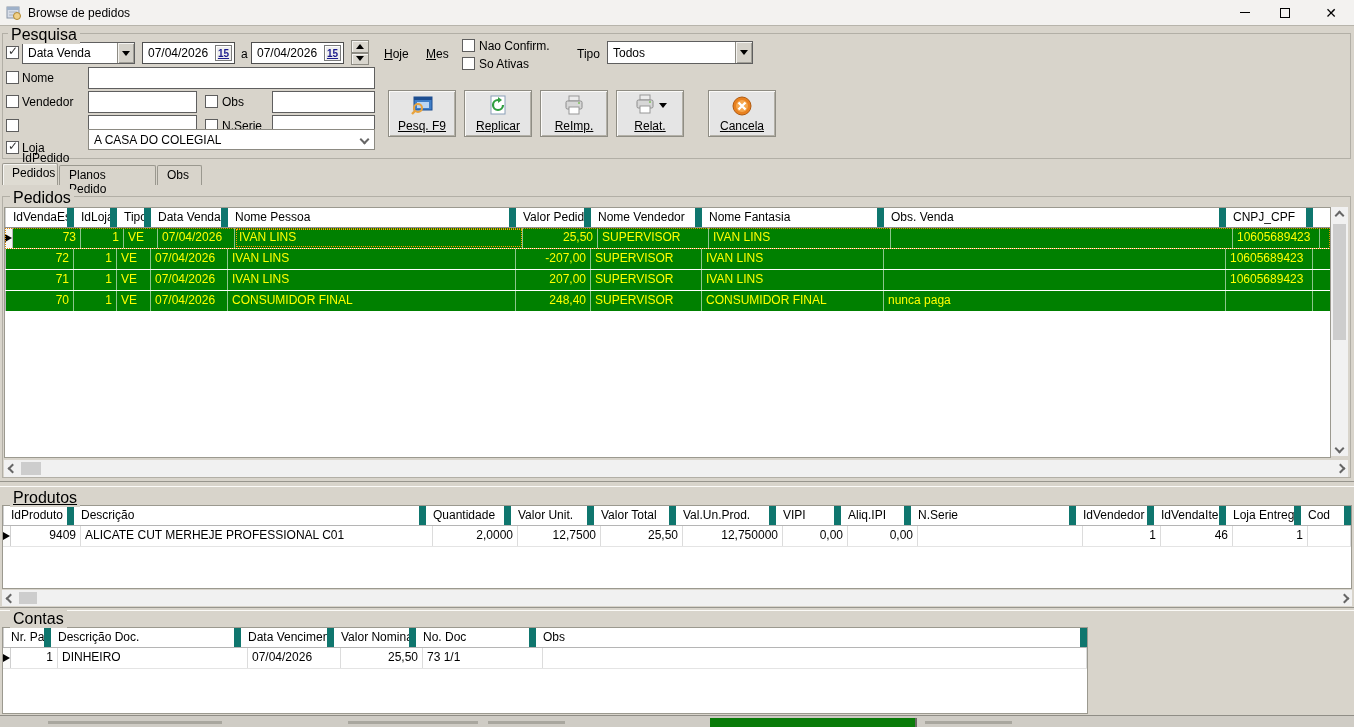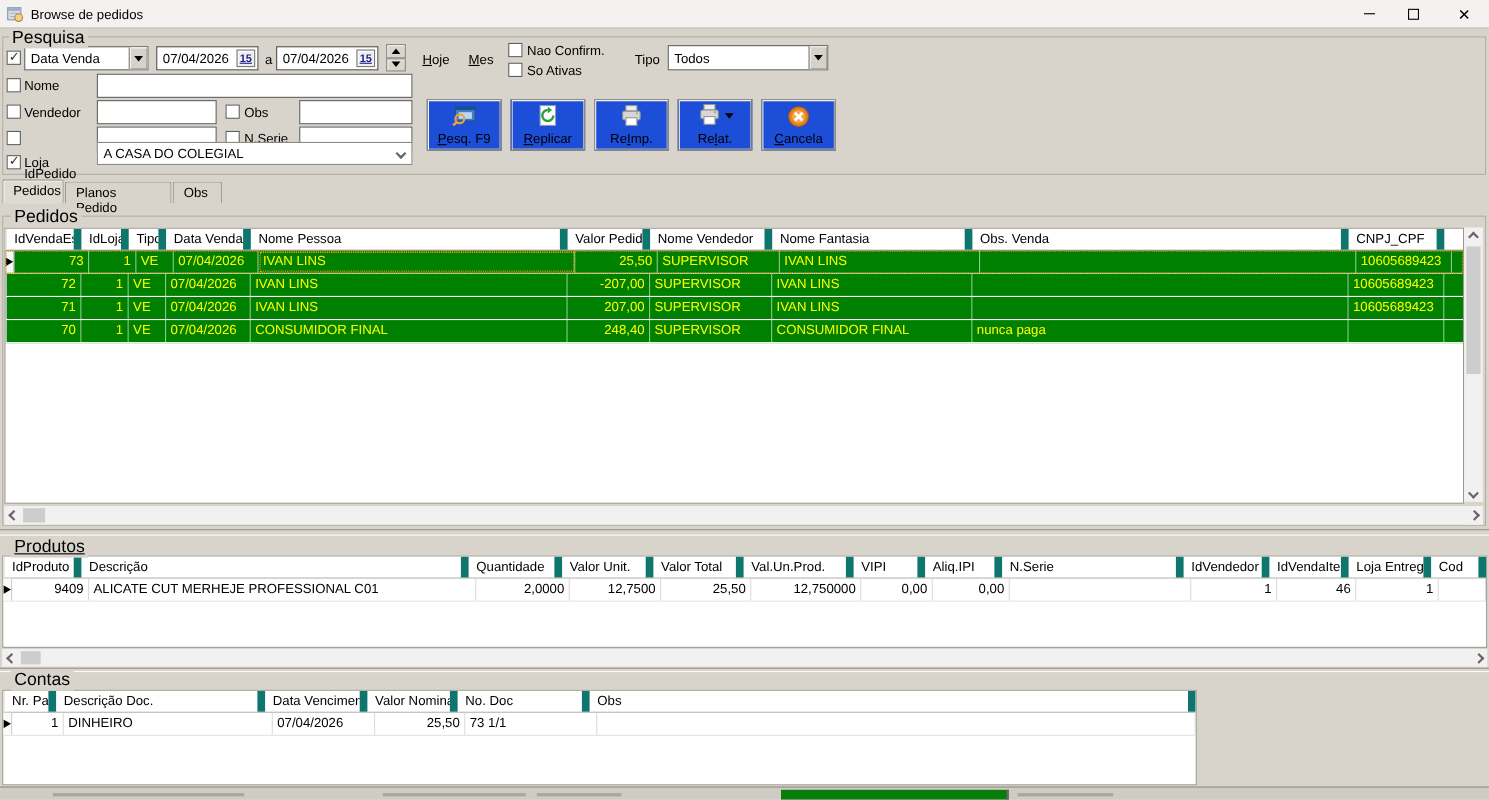--- a/index.html
+++ b/index.html
@@ -44,24 +44,24 @@
   .calbtn { width:17px; height:16px; background:#efefef; border:1px solid #7b7b7b; box-shadow: inset 1px 1px 0 #fff;
     font-size:10px; font-weight:bold; color:#1a1a8c; display:flex; align-items:center; justify-content:center; text-decoration:underline; }
   .spinner { position:absolute; width:18px; height:25px; display:flex; flex-direction:column; }
   .spinbtn { flex:1; background:#d9d6ce; border:1px solid #8d8b83; box-shadow: inset 1px 1px 0 #f5f4f1; display:flex; align-items:center; justify-content:center; }
   .tri-up-s { width:0; height:0; border-left:4px solid transparent; border-right:4px solid transparent; border-bottom:5px solid #000; }
   .tri-down-s { width:0; height:0; border-left:4px solid transparent; border-right:4px solid transparent; border-top:5px solid #000; }
   .linklbl { position:absolute; white-space:nowrap; }
   .u { text-decoration:underline; }
 
   
-  .tbtn { position:absolute; width:68px; height:47px; background:#1d4ed8; border:1px solid #8f8d84;
+  .tbtn { position:absolute; width:68px; height:47px; background:#e5e5e5; border:1px solid #8f8d84;
     box-shadow: inset 1px 1px 0 #fbfaf8, inset -1px -1px 0 #b3b0a7;
     display:flex; flex-direction:column; align-items:center; justify-content:center; gap:2px;
-    font:12px "Liberation Sans",sans-serif; padding:3px 0; cursor:default; }
+    font:12px "Liberation Sans",sans-serif; padding:3px 0; cursor:default;text-decoration:underline; }
   .tbtn .bicon { height:22px; display:flex; align-items:center; justify-content:center; gap:2px; }
   .tbtn .blabel { white-space:nowrap; }
 
   
   .tab { position:absolute; height:20px; padding:2px 9px 0; background:#d8d4cb;
     border:1px solid #9a988f; border-bottom:none; border-radius:2px 2px 0 0; }
   .tab.active { height:22px; top:163px; background:#dedbd2; box-shadow: inset 1px 1px 0 #f6f5f2; z-index:3; }
 
   
   .grid { position:absolute; background:#fff; border:1px solid #9b998f; overflow:hidden; }
@@ -243,21 +243,21 @@
           <rect x="4" y="6" width="16" height="8" rx="1.5" fill="#d7d7d7" stroke="#8c8c8c"></rect>
           <rect x="7" y="12" width="10" height="7" fill="#fff" stroke="#979797"></rect>
           <circle cx="17" cy="8" r="1" fill="#7fbf5f"></circle>
         </svg>
       </span>
       <span class="tri-down" style="border-top-color:#000;"></span>
     </span>
     <span class="blabel"><span>Re</span><span class="u">l</span><span>at.</span></span>
   </button>
 
-  <button class="tbtn" style="left:692px; top:90px;">
+  <button class="tbtn" style="left:708px; top:90px;">
     <span class="bicon">
       <svg width="22" height="22" viewBox="0 0 22 22">
         <circle cx="11" cy="11" r="9" fill="#e8811f" stroke="#b05a10"></circle>
         <circle cx="11" cy="11" r="6" fill="#f5a74e"></circle>
         <path d="M7.5 7.5 L14.5 14.5 M14.5 7.5 L7.5 14.5" stroke="#fff" stroke-width="2.4"></path>
       </svg>
     </span>
     <span class="blabel"><span class="u">C</span><span>ancela</span></span>
   </button>
 

